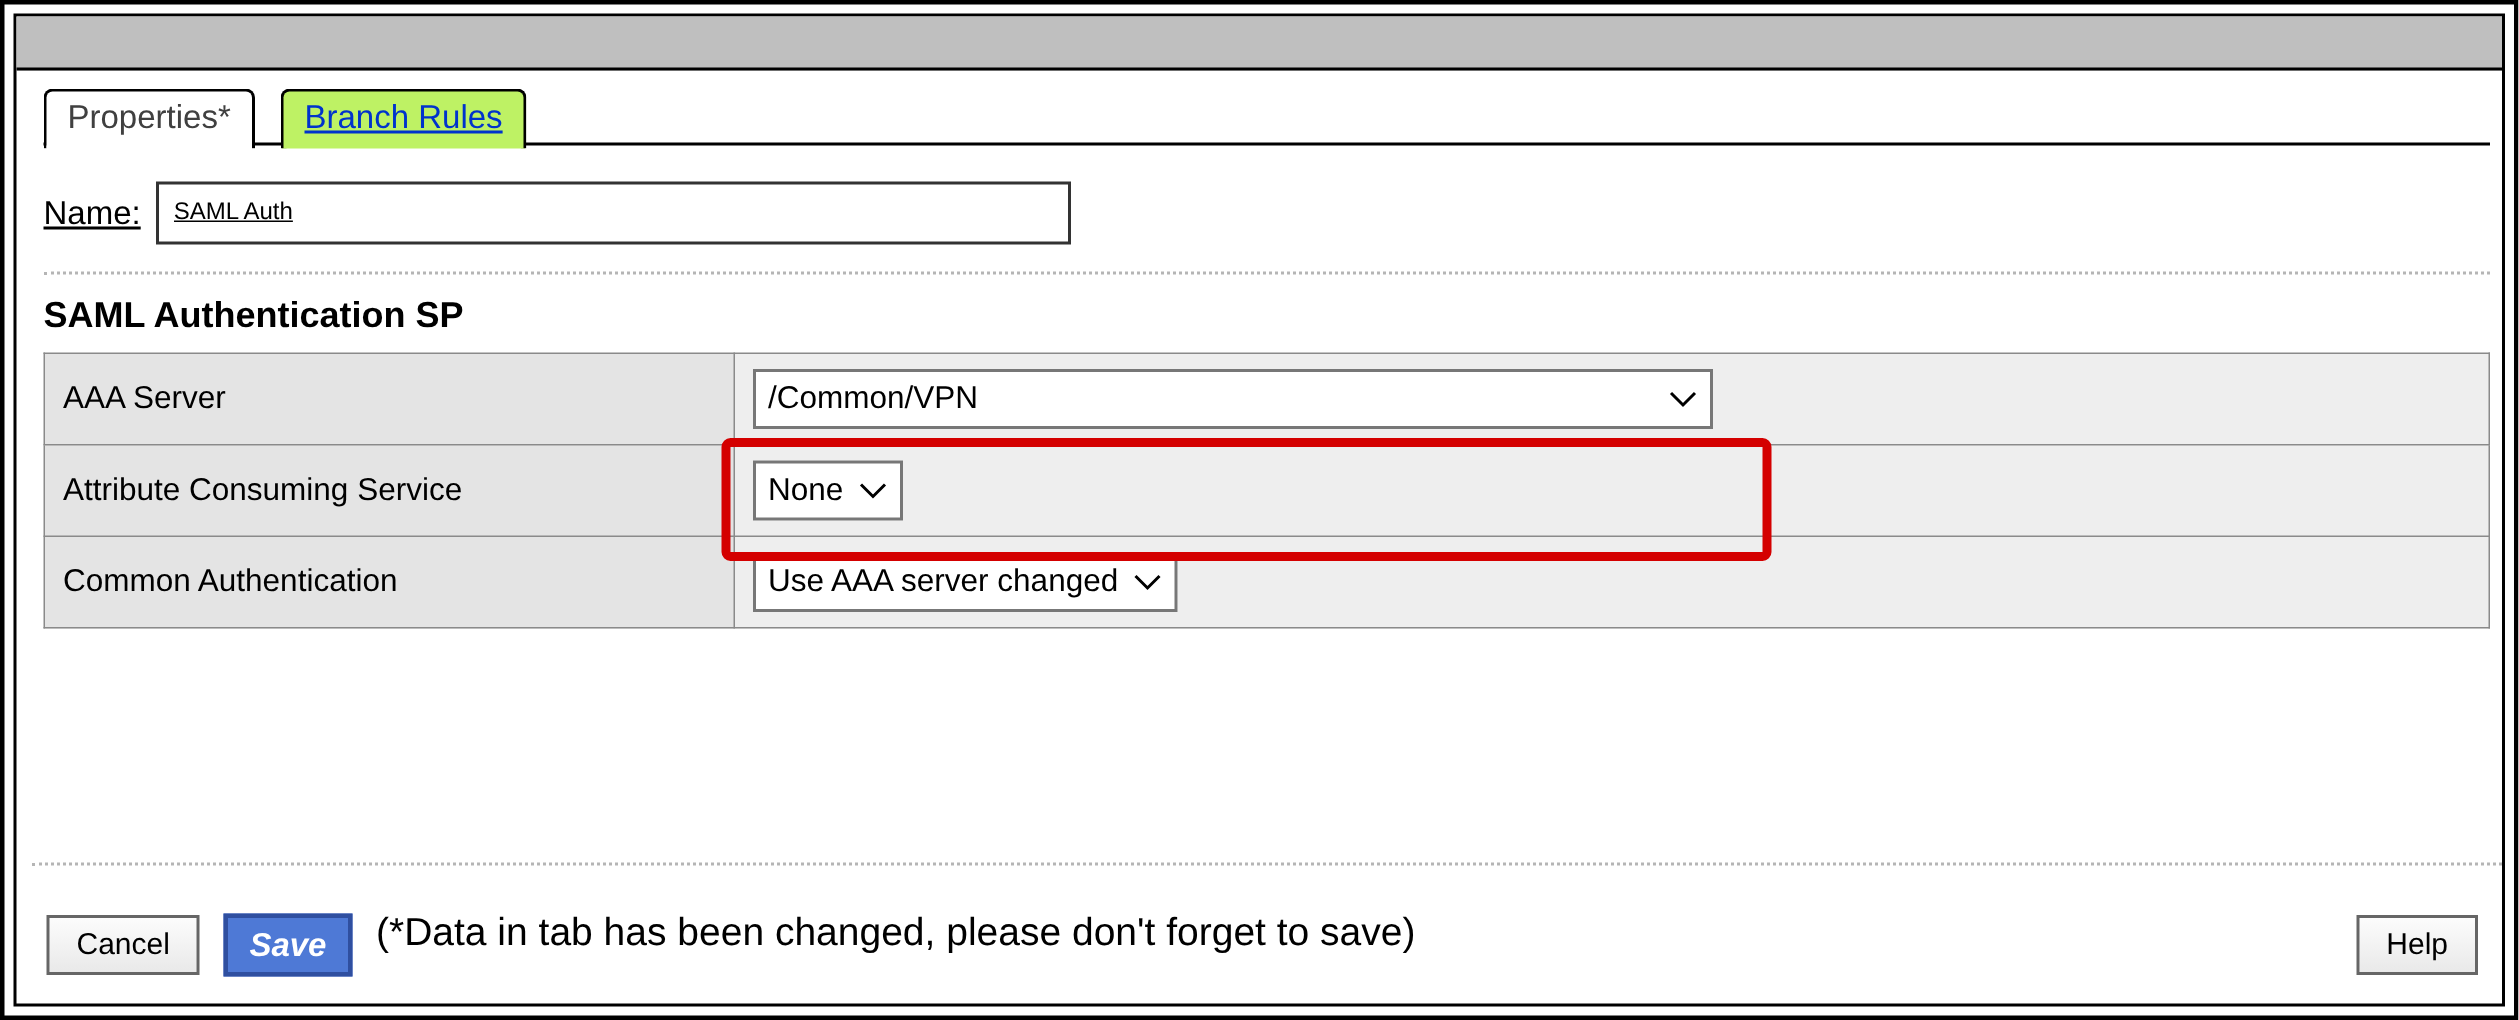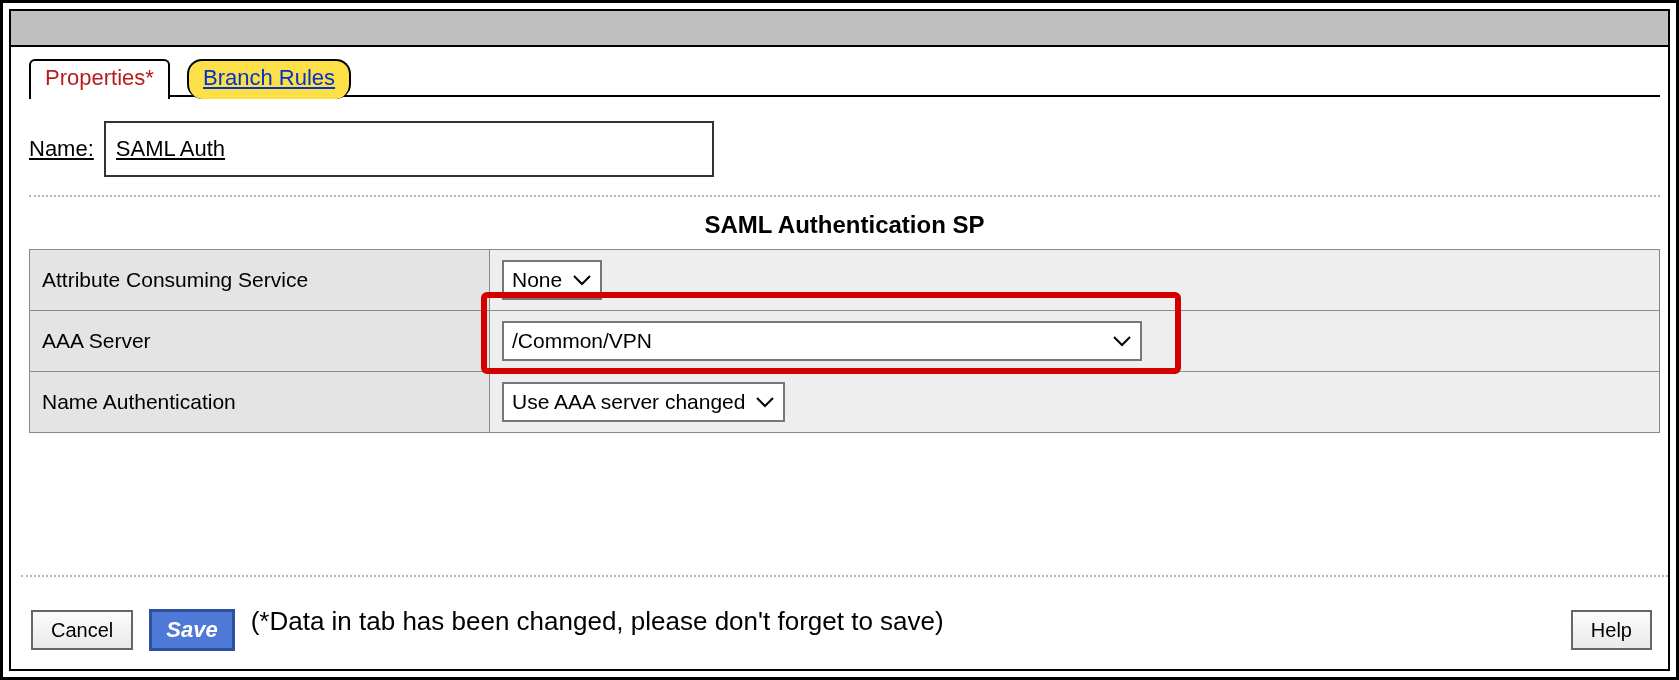--- a/index.html
+++ b/index.html
@@ -58,61 +58,59 @@
     border: 2px solid #000;
     border-bottom: none;
     border-top-left-radius: 6px;
     border-top-right-radius: 6px;
     padding: 4px 14px 0 14px;
     font-size: 22px;
     cursor: pointer;
   }
   .tab.active {
     background: #fff;
-    color: #b91c1c;
+    color: #404040;
     z-index: 3;
   }
   .tab.active::after{
     content:"";
     position:absolute;
     left:0;right:0;bottom:-2px;height:4px;background:#fff;
   }
   .tab.inactive {
-    background: #fde047;
+    background: #bef264;
     color: #0033cc;
     text-decoration: underline;
     z-index: 1;
-    border-radius: 15px;
   }
   
   .name-row {
     display: flex;
     align-items: center;
     gap: 10px;
     margin: 24px 8px 10px 8px;
     text-decoration: underline;
   }
   .name-label { font-size: 22px; }
   .name-input {
     width: 610px;
-    height: 56px;
-    font-size: 22px;
+    height: 42px;
+    font-size: 16px;
     padding: 2px 10px;
     border: 2px solid #333;
   }
   .dotted-sep {
     border: none;
     border-top: 2px dotted #b5b5b5;
     margin: 8px 8px 8px 8px;
   }
   .section-title {
     font-weight: bold;
     font-size: 24px;
     margin: 6px 8px 10px 8px;
-    text-align: center;
   }
   
   .settings-table {
     border-collapse: collapse;
     margin: 0 8px;
     width: calc(100% - 16px);
   }
   .settings-table tr { }
   .settings-table td {
     border: 1px solid #8a8a8a;
@@ -205,47 +203,47 @@
         <input class="name-input" type="text" value="SAML Auth" style="">
       </div>
 
       <hr class="dotted-sep">
 
       <div class="section-title">SAML Authentication SP</div>
 
       <table class="settings-table">
         <tbody>
             <tr>
+          <td class="label-cell">AAA Server</td>
+          <td>
+            <div class="select-wrap wide">
+              <span>/Common/VPN</span>
+              <span class="chevron">
+                <svg width="20" height="14" viewBox="0 0 20 14">
+                      <polyline points="2,3 10,11 18,3" fill="none" stroke="#000" stroke-width="2"></polyline>
+                    </svg>
+              </span>
+            </div>
+          </td>
+        </tr>
+        <tr>
           <td class="label-cell">Attribute Consuming Service</td>
           <td>
             <div class="select-wrap">
               <span>None</span>
               <span class="chevron">
                 <svg width="20" height="14" viewBox="0 0 20 14">
                       <polyline points="2,3 10,11 18,3" fill="none" stroke="#000" stroke-width="2"></polyline>
                     </svg>
               </span>
             </div>
           </td>
         </tr>
         <tr>
-          <td class="label-cell">AAA Server</td>
-          <td>
-            <div class="select-wrap wide">
-              <span>/Common/VPN</span>
-              <span class="chevron">
-                <svg width="20" height="14" viewBox="0 0 20 14">
-                      <polyline points="2,3 10,11 18,3" fill="none" stroke="#000" stroke-width="2"></polyline>
-                    </svg>
-              </span>
-            </div>
-          </td>
-        </tr>
-        <tr>
-          <td class="label-cell">Name Authentication</td>
+          <td class="label-cell">Common Authentication</td>
           <td>
             <div class="select-wrap">
               <span>Use AAA server changed</span>
               <span class="chevron">
                 <svg width="20" height="14" viewBox="0 0 20 14">
                       <polyline points="2,3 10,11 18,3" fill="none" stroke="#000" stroke-width="2"></polyline>
                     </svg>
               </span>
             </div>
           </td>

